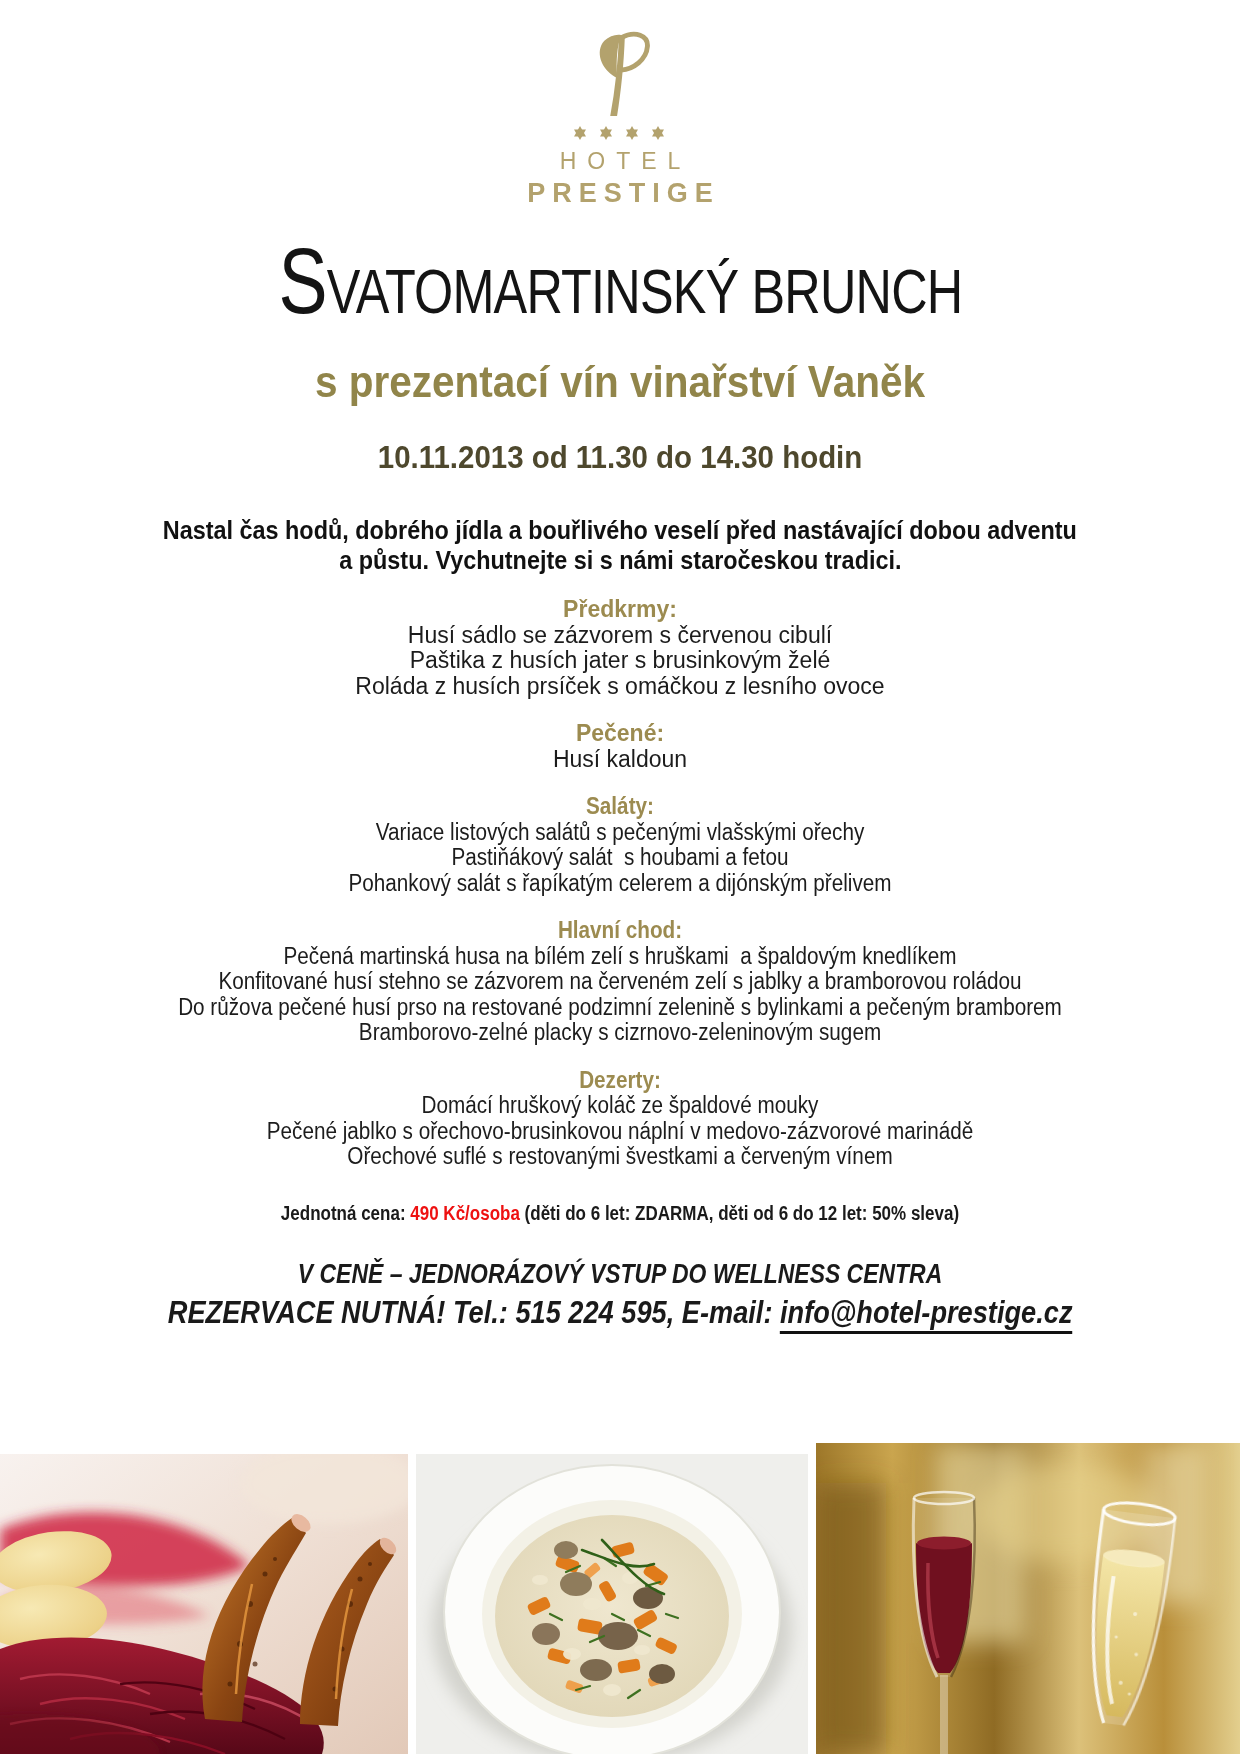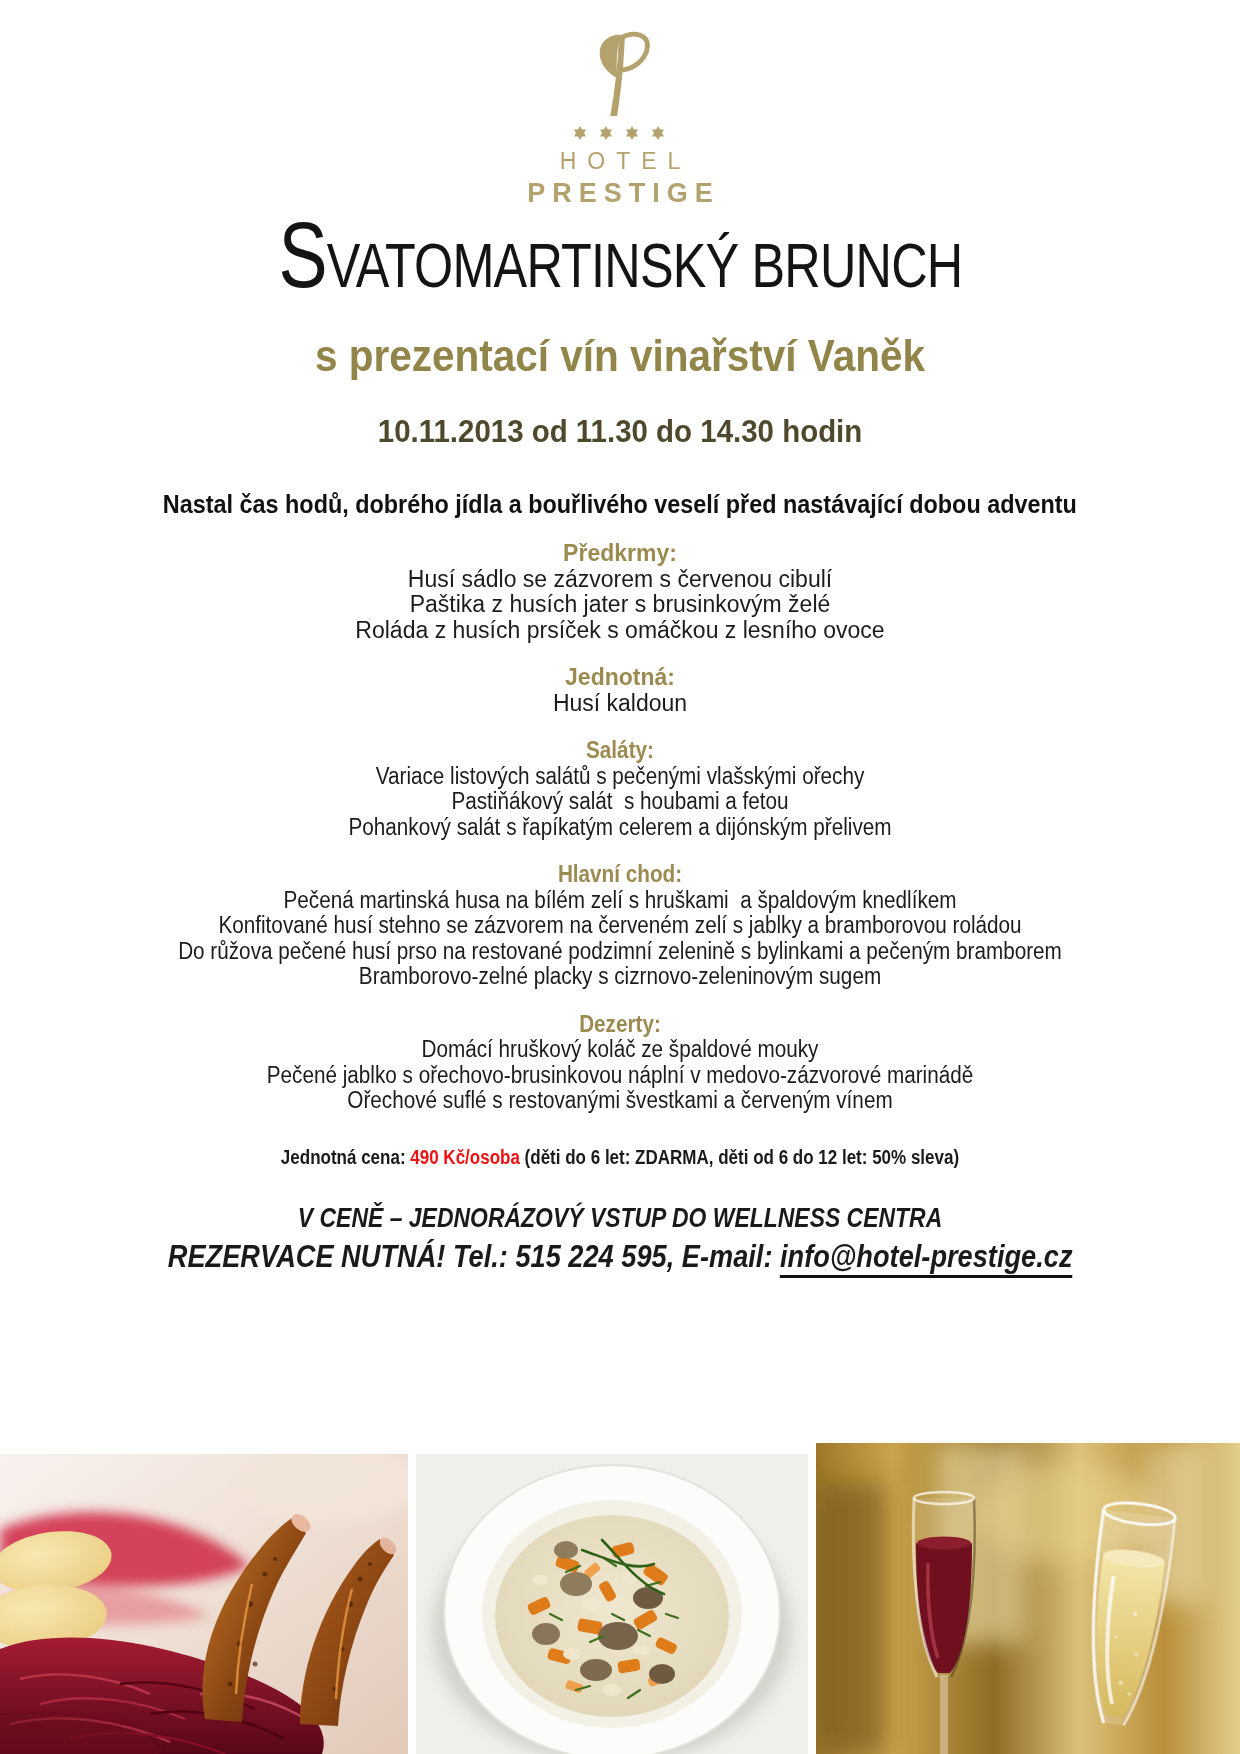--- a/index.html
+++ b/index.html
@@ -19,21 +19,21 @@
   .logo .stars { width:110px; height:15px; display:block; margin:6px auto 0; }
   .logo .hotel {
     margin-top:7px; font-size:23px; font-weight:400;
     letter-spacing:11px; text-indent:11px; color:#b3a26d;
   }
   .logo .brand {
     margin-top:3px; font-size:27px; font-weight:700;
     letter-spacing:7px; text-indent:7px; color:#b3a26d;
   }
   
-  .title { margin-top:0; line-height:92px; color:#141414; }
+  .title { margin-top:26px; line-height:92px; color:#141414; }
   .title .inner { display:inline-block; white-space:nowrap; transform:scaleX(0.80); letter-spacing:-1px; font-size:63px; font-weight:400; }
   .title .big { font-size:92px; }
   .subtitle { margin-top:2px; line-height:52px; color:#91854a; font-weight:700; }
   .subtitle .inner { display:inline-block; white-space:nowrap; transform:scaleX(0.90); font-size:45px; }
   .date { margin-top:22px; line-height:36px; color:#4e482d; font-weight:700; }
   .date .inner { display:inline-block; white-space:nowrap; transform:scaleX(0.95); font-size:31px; }
   .intro { margin-top:34px; font-weight:700; color:#111; line-height:30px; font-size:26px; }
   .intro .line { display:block; }
   .intro .line > span { display:inline-block; white-space:nowrap; transform:scaleX(0.90); }
   
@@ -101,33 +101,34 @@
   <div class="subtitle">
     <span class="inner">s prezentací vín vinařství Vaněk</span>
   </div>
 
   <div class="date">
     <span class="inner">10.11.2013 od 11.30 do 14.30 hodin</span>
   </div>
 
   <div class="intro">
     <span class="line"><span>Nastal čas hodů, dobrého jídla a bouřlivého veselí před nastávající dobou adventu</span></span>
+    <span class="line"><span>a půstu. Vychutnejte si s námi staročeskou tradici.</span></span>
   </div>
 
   <div class="menu">
 
     <div class="menu-section">
       <div class="menu-title">Předkrmy:</div>
       <div class="menu-item">Husí sádlo se zázvorem s červenou cibulí</div>
       <div class="menu-item">Paštika z husích jater s brusinkovým želé</div>
       <div class="menu-item">Roláda z husích prsíček s omáčkou z lesního ovoce</div>
     </div>
 
     <div class="menu-section">
-      <div class="menu-title">Jednotná:</div>
+      <div class="menu-title">Pečené:</div>
       <div class="menu-item">Husí kaldoun</div>
     </div>
 
     <div class="menu-section narrow">
       <div class="menu-title">Saláty:</div>
       <div class="menu-item">Variace listových salátů s pečenými vlašskými ořechy</div>
       <div class="menu-item">Pastiňákový salát  s houbami a fetou</div>
       <div class="menu-item">Pohankový salát s řapíkatým celerem a dijónským přelivem</div>
     </div>
 

